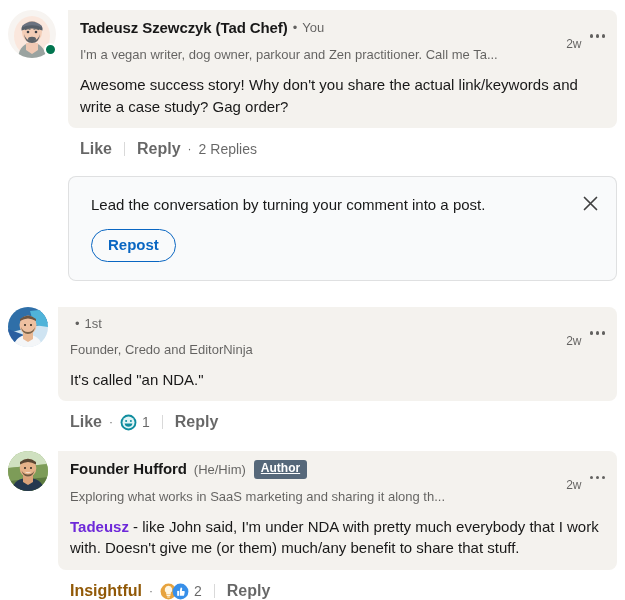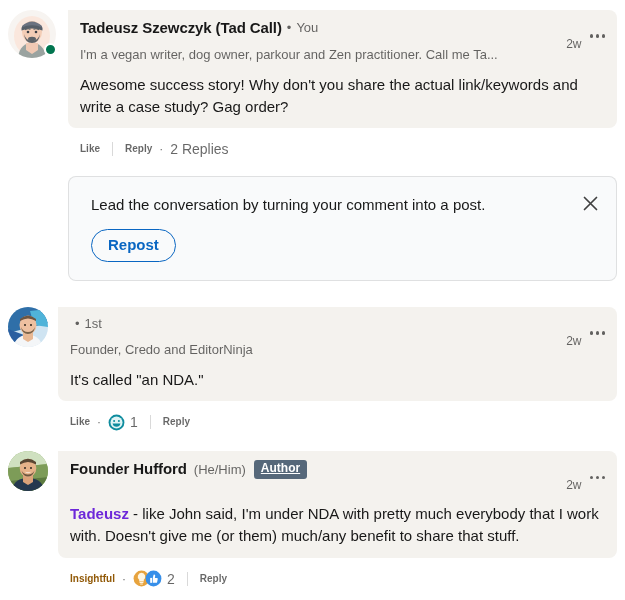--- a/index.html
+++ b/index.html
@@ -170,21 +170,21 @@
   }
 
   
   .actions {
     display: flex;
     align-items: center;
     padding: 10px 0 0 12px;
     height: 22px;
   }
   .act-btn {
-    font-size: 10px;
+    font-size: 16px;
     font-weight: 600;
     color: #00000099;
     cursor: pointer;
     line-height: 1;
   }
   .act-btn.insightful {
     color: #915907;
   }
   .act-sep-bar {
     width: 1px;
@@ -297,21 +297,21 @@
           <path d="M26 19.2 Q28 18.2 30.5 19.5" stroke="#5d6368" stroke-width="1.2" fill="none" stroke-linecap="round"></path>
         </svg>
         <span class="presence-dot"></span>
       </div>
 
       <div class="comment-main">
         <div class="bubble">
           <div class="bubble-head">
             <div class="bubble-head-left">
               <div class="name-line">
-                <span class="author-name">Tadeusz Szewczyk (Tad Call)</span>
+                <span class="author-name">Tadeusz Szewczyk (Tad Chef)</span>
                 <span class="dot-sep">•</span>
                 <span class="degree">You</span>
               </div>
               <div class="headline">I'm a vegan writer, dog owner, parkour and Zen practitioner. Call me Ta...</div>
             </div>
             <div class="meta-right">
               <span class="timestamp">2w</span>
               <span class="kebab">
                   <i></i>
                   <i></i>
@@ -428,20 +428,21 @@
 
       <div class="comment-main">
         <div class="bubble">
           <div class="bubble-head">
             <div class="bubble-head-left">
               <div class="name-line">
                 <span class="author-name">Founder Hufford</span>
                 <span class="pronouns">(He/Him)</span>
                 <span class="author-badge">Author</span>
               </div>
+              <div class="headline">Exploring what works in SaaS marketing and sharing it along th...</div>
             </div>
             <div class="meta-right">
               <span class="timestamp">2w</span>
               <span class="kebab">
                   <i></i>
                   <i></i>
                   <i></i>
                 </span>
             </div>
           </div>

